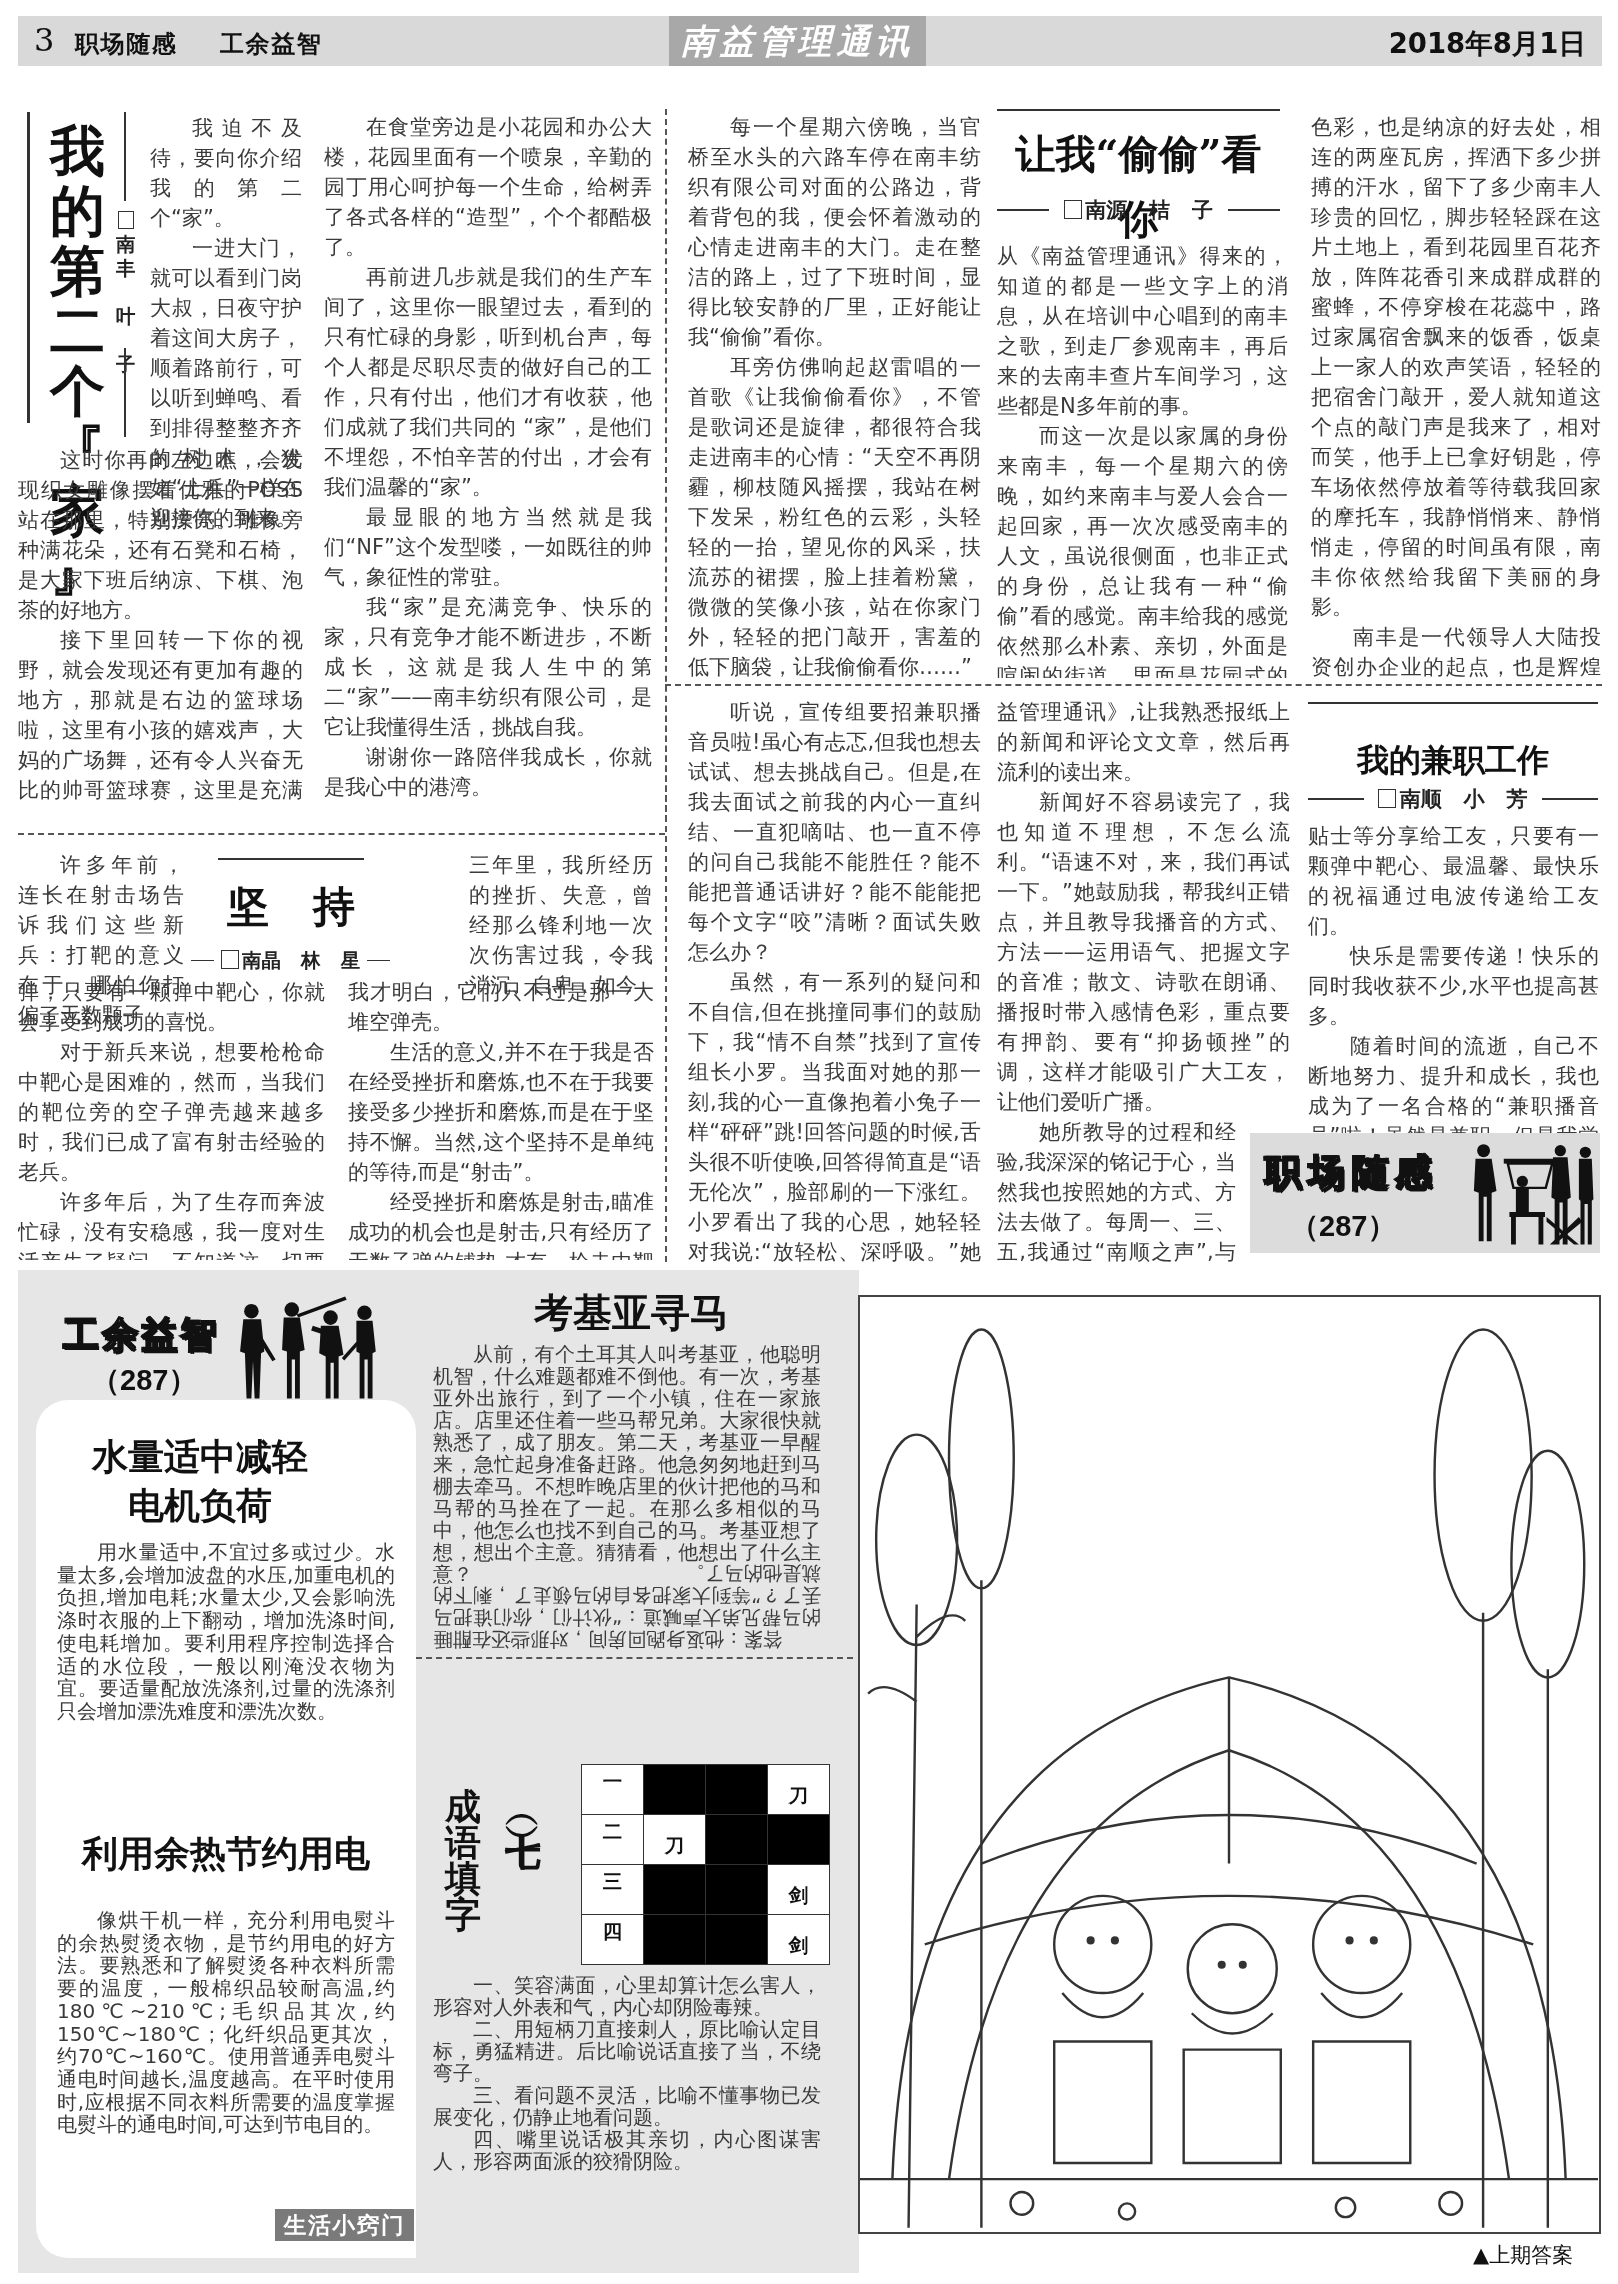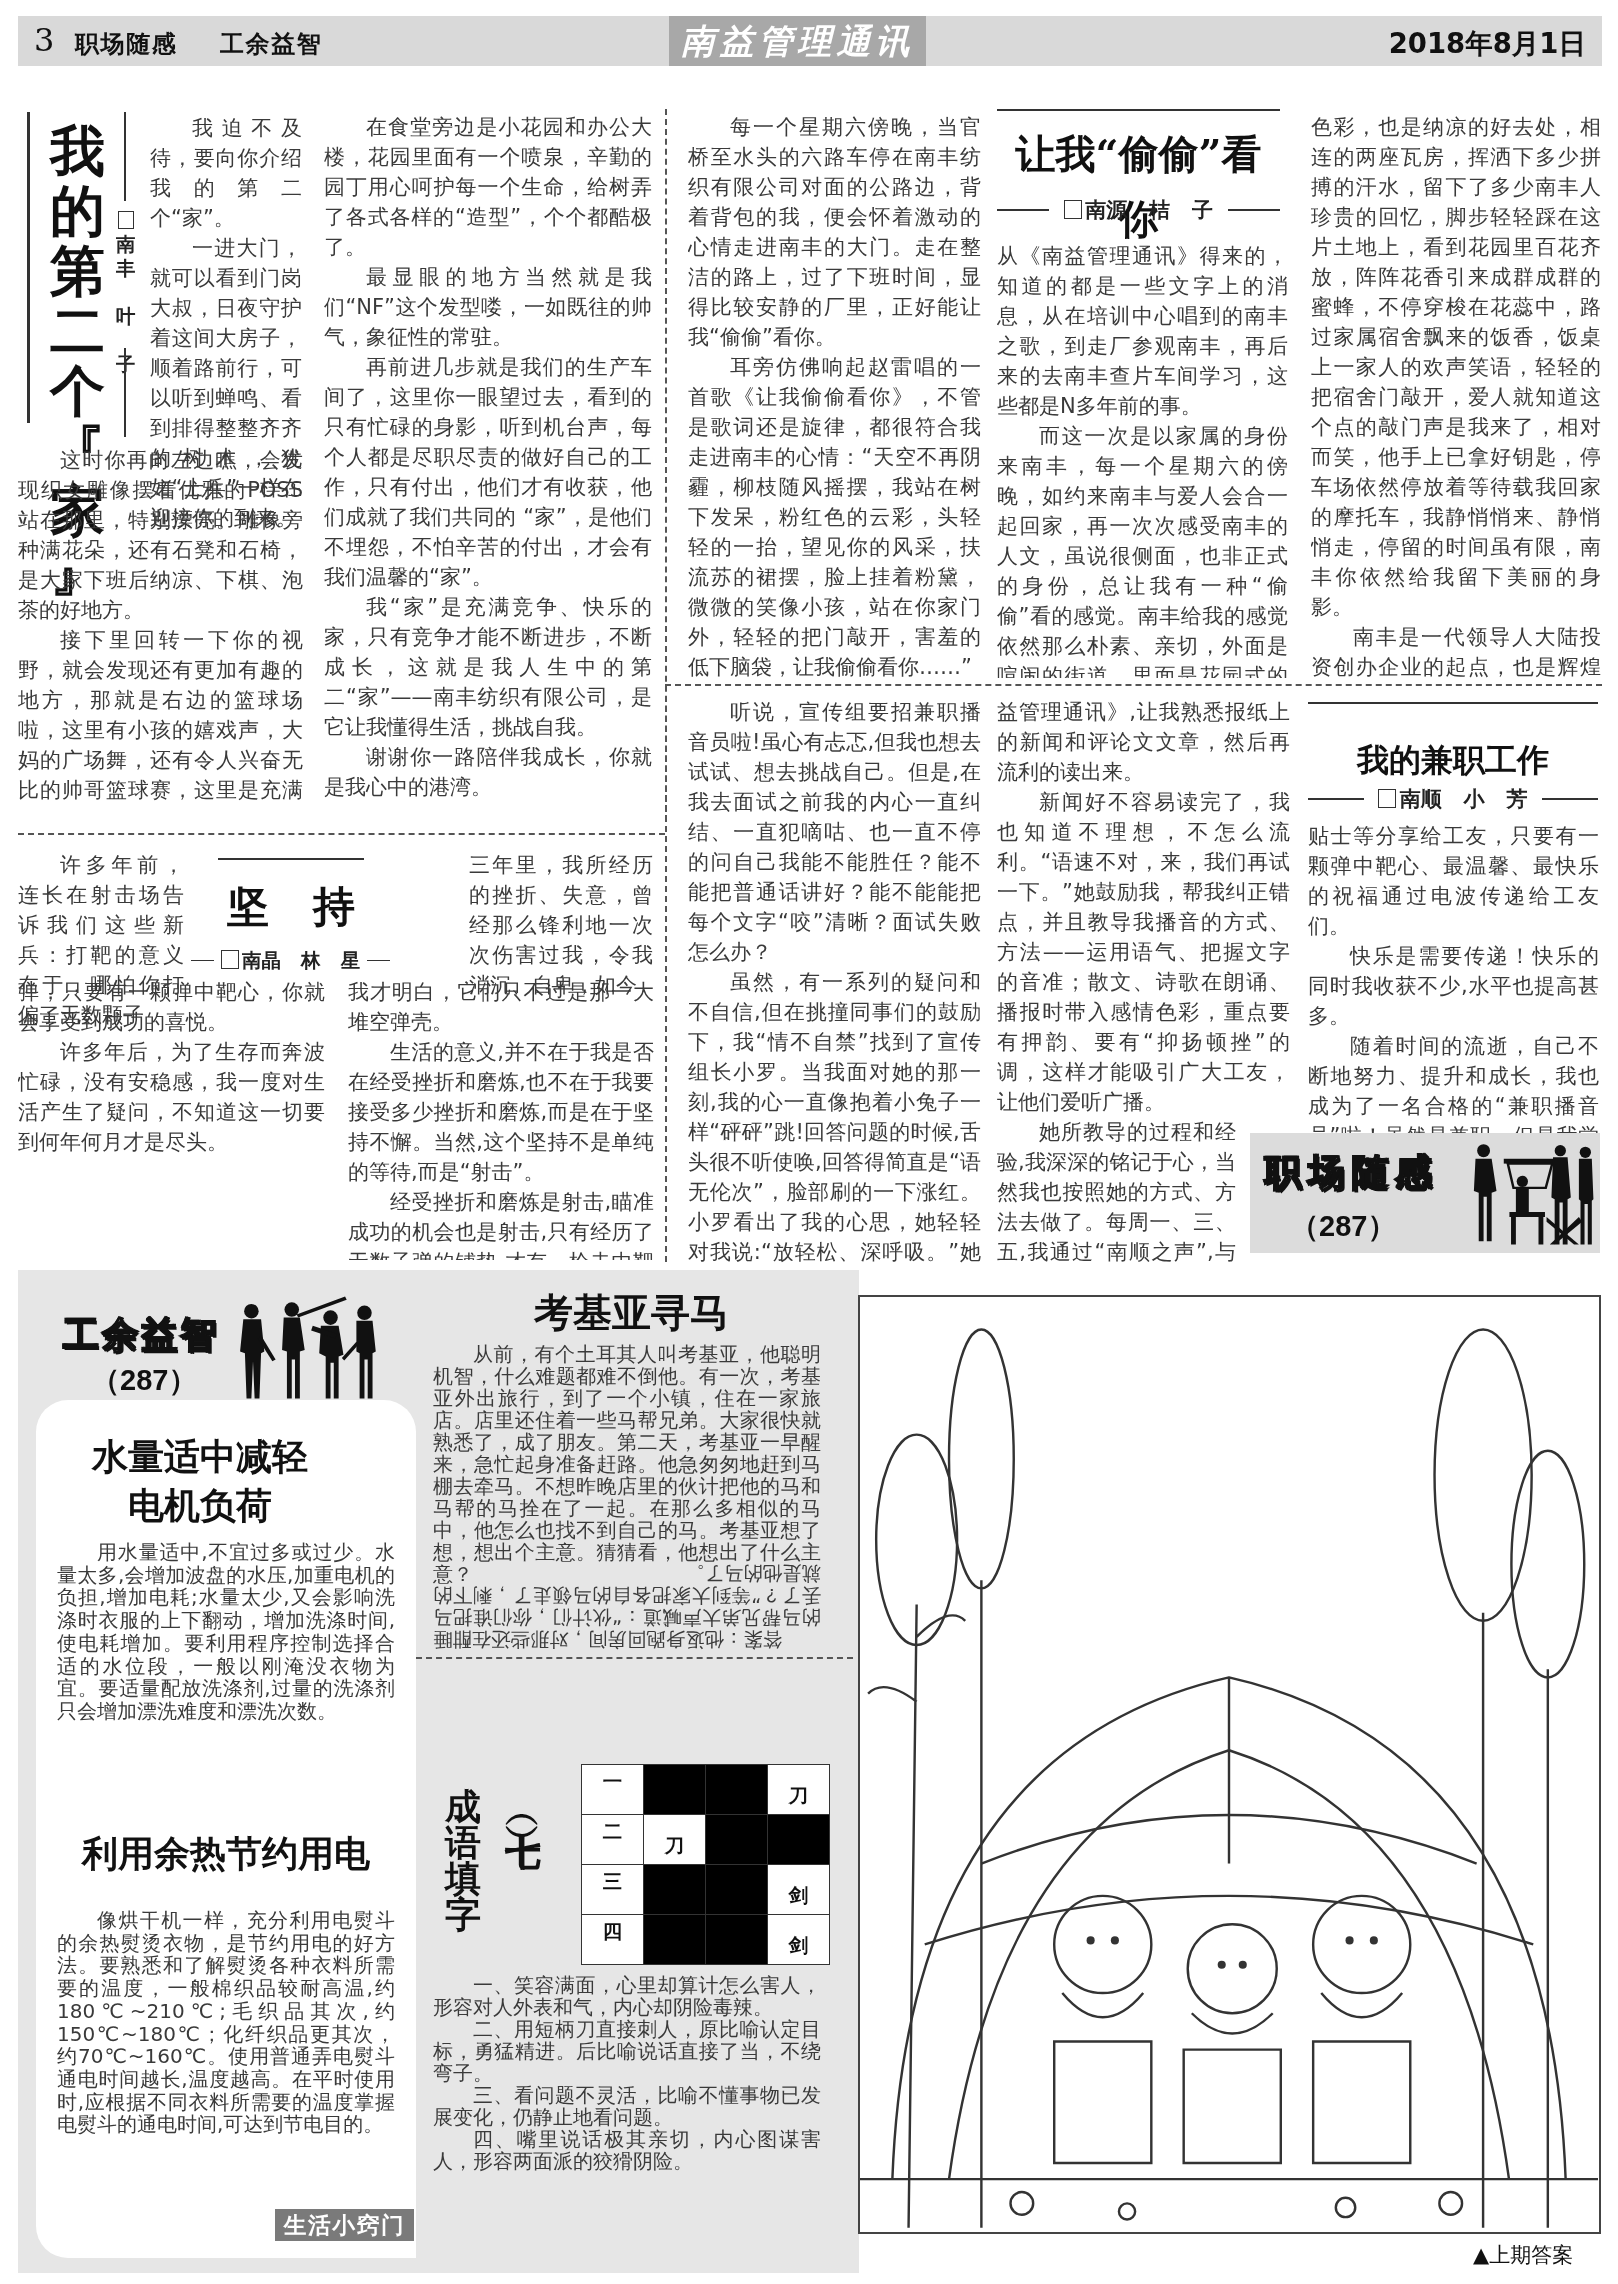--- a/index.html
+++ b/index.html
@@ -91,22 +91,22 @@
   <p>我迫不及待，要向你介绍我的第二个“家”。</p>
   <p>一进大门，就可以看到门岗大叔，日夜守护着这间大房子，顺着路前行，可以听到蝉鸣、看到排得整整齐齐的树木，犹如“士兵”一样在迎接你的到来。</p>
 </div>
 <div class="abs txt" style="left:18px;top:445px;width:285px;height:360px;overflow:hidden">
   <p>这时你再向左边瞧，会发现织女雕像摆着优雅的POSS站在那里，特别漂亮。雕像旁种满花朵，还有石凳和石椅，是大家下班后纳凉、下棋、泡茶的好地方。</p>
   <p>接下里回转一下你的视野，就会发现还有更加有趣的地方，那就是右边的篮球场啦，这里有小孩的嬉戏声，大妈的广场舞，还有令人兴奋无比的帅哥篮球赛，这里是充满幸福快乐的地方。</p>
 
 </div>
 <div class="abs txt" style="left:324px;top:112px;width:328px;height:696px;overflow:hidden">
   <p>在食堂旁边是小花园和办公大楼，花园里面有一个喷泉，辛勤的园丁用心呵护每一个生命，给树弄了各式各样的“造型”，个个都酷极了。</p>
+  <p>再前进几步就是我们的生产车间了，这里你一眼望过去，看到的只有忙碌的身影，听到机台声，每个人都是尽职尽责的做好自己的工作，只有付出，他们才有收获，他们成就了我们共同的 “家”，是他们不埋怨，不怕辛苦的付出，才会有我们温馨的“家”。</p>
   <p>最显眼的地方当然就是我们“NF”这个发型喽，一如既往的帅气，象征性的常驻。</p>
-  <p>再前进几步就是我们的生产车间了，这里你一眼望过去，看到的只有忙碌的身影，听到机台声，每个人都是尽职尽责的做好自己的工作，只有付出，他们才有收获，他们成就了我们共同的 “家”，是他们不埋怨，不怕辛苦的付出，才会有我们温馨的“家”。</p>
   <p>我“家”是充满竞争、快乐的家，只有竞争才能不断进步，不断成长，这就是我人生中的第二“家”——南丰纺织有限公司，是它让我懂得生活，挑战自我。</p>
   <p>谢谢你一路陪伴我成长，你就是我心中的港湾。</p>
 </div>
 
 <div class="abs dash-v" style="left:665px;top:109px;height:712px"></div>
 <div class="abs dash-h" style="left:18px;top:833px;width:647px"></div>
 
 <div class="abs txt" style="left:688px;top:112px;width:293px;height:574px;overflow:hidden">
   <p>每一个星期六傍晚，当官桥至水头的六路车停在南丰纺织有限公司对面的公路边，背着背包的我，便会怀着激动的心情走进南丰的大门。走在整洁的路上，过了下班时间，显得比较安静的厂里，正好能让我“偷偷”看你。</p>
   <p>耳旁仿佛响起赵雷唱的一首歌《让我偷偷看你》，不管是歌词还是旋律，都很符合我走进南丰的心情：“天空不再阴霾，柳枝随风摇摆，我站在树下发呆，粉红色的云彩，头轻轻的一抬，望见你的风采，扶流苏的裙摆，脸上挂着粉黛，微微的笑像小孩，站在你家门外，轻轻的把门敲开，害羞的低下脑袋，让我偷偷看你……”</p>
@@ -135,20 +135,21 @@
 </div>
 <div class="abs" style="left:218px;top:858px;width:146px;height:1.6px;background:#333"></div>
 <div class="abs title" style="left:186px;top:874px;width:210px;text-align:center;font-size:42px;line-height:65px;white-space:pre">坚   持</div>
 <div class="abs byline" style="left:191px;top:947px;width:199px;font-size:19.4px">
   <div class="line"></div>
     <span style="padding:0 6.5px"><i class="box-sym"></i><b>南晶   林   星</b></span>
     <div class="line"></div>
 </div>
 <div class="abs txt" style="left:18px;top:977px;width:307px;height:283px;overflow:hidden">
   <p class="noi">弹，只要有一颗弹中靶心，你就会享受到成功的喜悦。</p>
+  <p>对于新兵来说，想要枪枪命中靶心是困难的，然而，当我们的靶位旁的空子弹壳越来越多时，我们已成了富有射击经验的老兵。</p>
   <p>许多年后，为了生存而奔波忙碌，没有安稳感，我一度对生活产生了疑问，不知道这一切要到何年何月才是尽头。</p>
 
 </div>
 <div class="abs txt" style="left:469px;top:850px;width:184px">
   <p class="noi">三年里，我所经历的挫折、失意，曾经那么锋利地一次次伤害过我，令我消沉、自卑，如今</p>
 </div>
 <div class="abs txt" style="left:348px;top:977px;width:306px;height:283px;overflow:hidden">
   <p class="noi">我才明白，它们只不过是那一大堆空弹壳。</p>
   <p>生活的意义,并不在于我是否在经受挫折和磨炼,也不在于我要接受多少挫折和磨炼,而是在于坚持不懈。当然,这个坚持不是单纯的等待,而是“射击”。</p>
   <p>经受挫折和磨炼是射击,瞄准成功的机会也是射击,只有经历了无数子弹的铺垫,才有一枪击中靶心的结果。</p>

